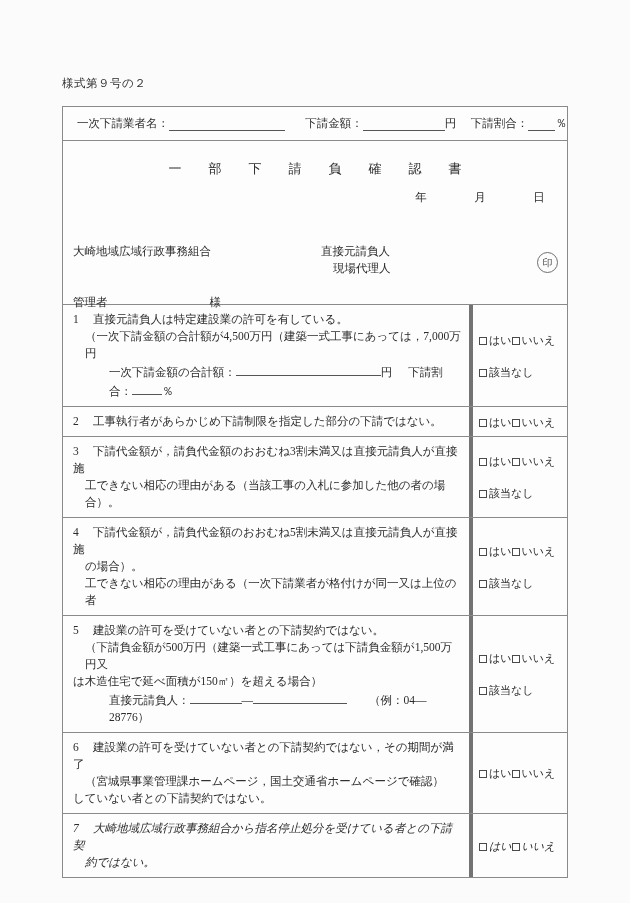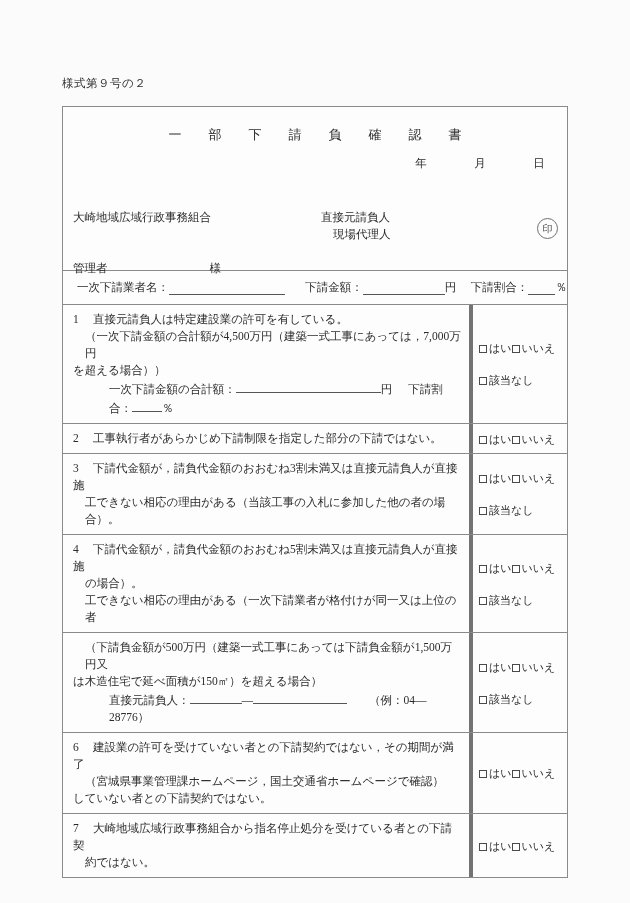--- a/index.html
+++ b/index.html
@@ -132,21 +132,21 @@
   .fld.w-lic-b  { width: 94px; }
   .gap-sm { display:inline-block; width: 16px; }
   .gap-md { display:inline-block; width: 22px; }
 
   
   .q-row {
     display: flex;
     align-items: stretch;
     border-bottom: 1px solid #8a8a8a;
   }
-  .q-row:last-child { border-bottom: none; }
+  .q-row:last-child { border-bottom: none; font-style: italic; }
   .q-text {
     flex: 1 1 auto;
     border-right: 4px solid #737373;
     padding: 6px 6px 6px 10px;
     font-size: 11.5px;
     line-height: 17px;
     box-sizing: border-box;
   }
   .q-answers {
     flex: 0 0 94px;
@@ -180,56 +180,55 @@
   .num { display: inline-block; width: 20px; }
 </style>
 </head>
 <body>
 
 <div class="page">
 
   <div class="form-number">様式第９号の２</div>
 
   <div class="doc-table">
-
-    <div class="section header-block">
-      <div class="doc-title">一　部　下　請　負　確　認　書</div>
-      <div class="date-line">年　　　　月　　　　日</div>
-
-      <div class="addressee">
-        <span class="org">大崎地域広域行政事務組合</span>
-        <span class="mgr-row"><span>管理者</span><span class="sama">様</span></span>
-      </div>
-
-      <div class="contractor">
-        <div>直接元請負人</div>
-        <div class="line2">現場代理人</div>
-      </div>
-
-      <div class="seal">印</div>
-    </div>
 
     <div class="section sub-summary">
       <span>一次下請業者名：</span>
         <span class="fld w-name"></span>
         <span class="gap-md"></span>
         <span>下請金額：</span>
         <span class="fld w-amount"></span>
         <span>円</span>
         <span class="gap-sm"></span>
         <span>下請割合：</span>
         <span class="fld w-ratio"></span>
         <span>％</span>
     </div>
 
+    <div class="section header-block">
+      <div class="doc-title">一　部　下　請　負　確　認　書</div>
+      <div class="date-line">年　　　　月　　　　日</div>
+
+      <div class="addressee">
+        <span class="org">大崎地域広域行政事務組合</span>
+        <span class="mgr-row"><span>管理者</span><span class="sama">様</span></span>
+      </div>
+
+      <div class="contractor">
+        <div>直接元請負人</div>
+        <div class="line2">現場代理人</div>
+      </div>
+
+      <div class="seal">印</div>
+    </div>
+
     <div class="q-row">
       <div class="q-text">
         <span class="ln"><span class="num">1</span><span>直接元請負人は特定建設業の許可を有している。</span></span>
         <span class="ln i1">（一次下請金額の合計額が4,500万円（建築一式工事にあっては，7,000万円</span>
-        <span class="ln i2">を超える場合））</span>
         <span class="ln i3"><span>一次下請金額の合計額：</span><span class="fld w-total"></span><span>円</span><span class="gap-sm"></span><span>下請割合：</span><span class="fld w-ratio"></span><span>％</span></span>
       </div>
       <div class="q-answers">
         <span class="opt-line"><span class="cb"></span><span>はい</span><span class="cb"></span><span>いいえ</span></span>
         <span class="opt-line"><span class="cb"></span><span>該当なし</span></span>
       </div>
     </div>
 
     <div class="q-row">
       <div class="q-text">
@@ -258,20 +257,21 @@
         <span class="ln i1">工できない相応の理由がある（一次下請業者が格付けが同一又は上位の者</span>
       </div>
       <div class="q-answers">
         <span class="opt-line"><span class="cb"></span><span>はい</span><span class="cb"></span><span>いいえ</span></span>
         <span class="opt-line"><span class="cb"></span><span>該当なし</span></span>
       </div>
     </div>
 
     <div class="q-row">
       <div class="q-text">
+        <span class="ln"><span class="num">5</span><span>建設業の許可を受けていない者との下請契約ではない。</span></span>
         <span class="ln i1">（下請負金額が500万円（建築一式工事にあっては下請負金額が1,500万円又</span>
         <span class="ln i2">は木造住宅で延べ面積が150㎡）を超える場合）</span>
         <span class="ln i3"><span>直接元請負人：</span><span class="fld w-lic-a"></span><span>—</span><span class="fld w-lic-b"></span><span class="gap-md"></span><span>（例：04—28776）</span></span>
       </div>
       <div class="q-answers">
         <span class="opt-line"><span class="cb"></span><span>はい</span><span class="cb"></span><span>いいえ</span></span>
         <span class="opt-line"><span class="cb"></span><span>該当なし</span></span>
       </div>
     </div>
 

